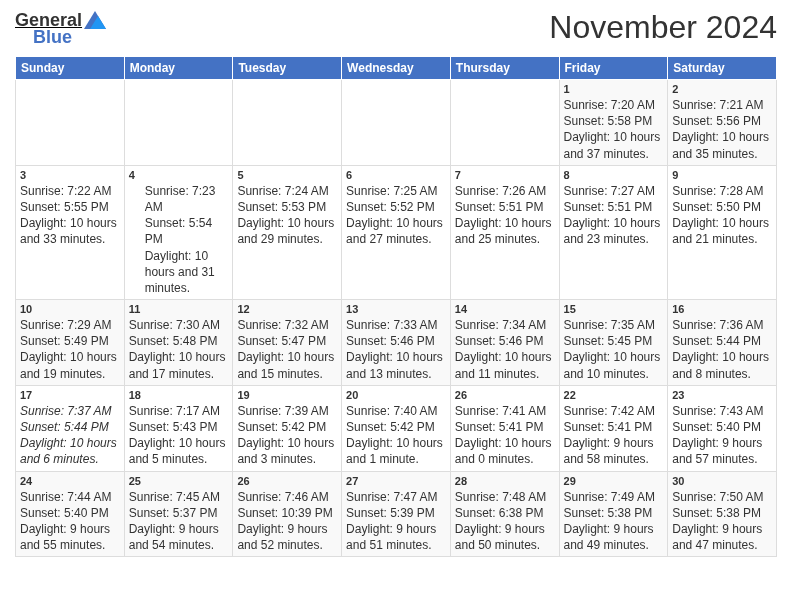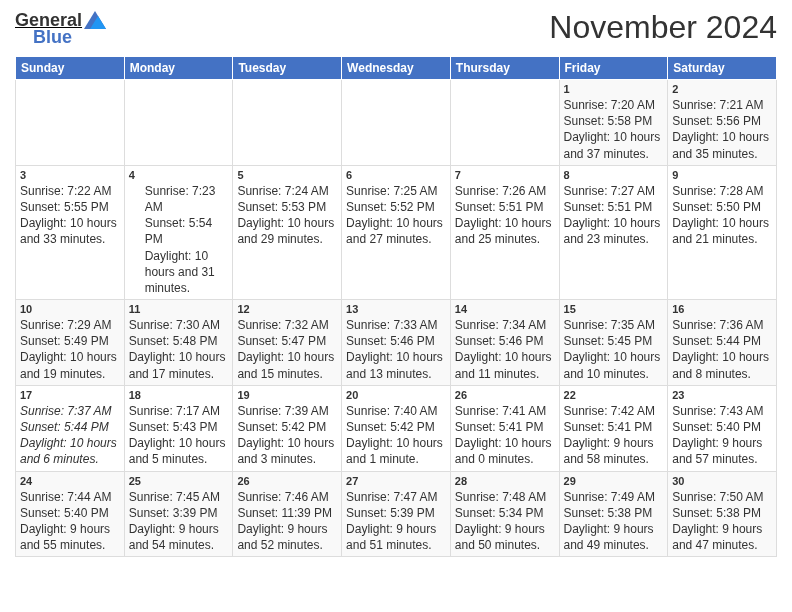--- a/index.html
+++ b/index.html
@@ -250,39 +250,39 @@
         <tr class="row-5">
           <td>
             <span class="day-num">24</span>
             <div class="day-info" style="white-space: pre-line;">Sunrise: 7:44 AM
 Sunset: 5:40 PM
 Daylight: 9 hours and 55 minutes.</div>
           </td>
           <td>
             <span class="day-num">25</span>
             <div class="day-info" style="white-space: pre-line;">Sunrise: 7:45 AM
-Sunset: 3:39 PM
+Sunset: 5:37 PM
 Daylight: 9 hours and 54 minutes.</div>
           </td>
           <td>
             <span class="day-num">26</span>
             <div class="day-info" style="white-space: pre-line;">Sunrise: 7:46 AM
-Sunset: 11:39 PM
+Sunset: 10:39 PM
 Daylight: 9 hours and 52 minutes.</div>
           </td>
           <td>
             <span class="day-num">27</span>
             <div class="day-info" style="white-space: pre-line;">Sunrise: 7:47 AM
 Sunset: 5:39 PM
 Daylight: 9 hours and 51 minutes.</div>
           </td>
           <td>
             <span class="day-num">28</span>
             <div class="day-info" style="white-space: pre-line;">Sunrise: 7:48 AM
-Sunset: 5:34 PM
+Sunset: 6:38 PM
 Daylight: 9 hours and 50 minutes.</div>
           </td>
           <td>
             <span class="day-num">29</span>
             <div class="day-info" style="white-space: pre-line;">Sunrise: 7:49 AM
 Sunset: 5:38 PM
 Daylight: 9 hours and 49 minutes.</div>
           </td>
           <td>
             <span class="day-num">30</span>

